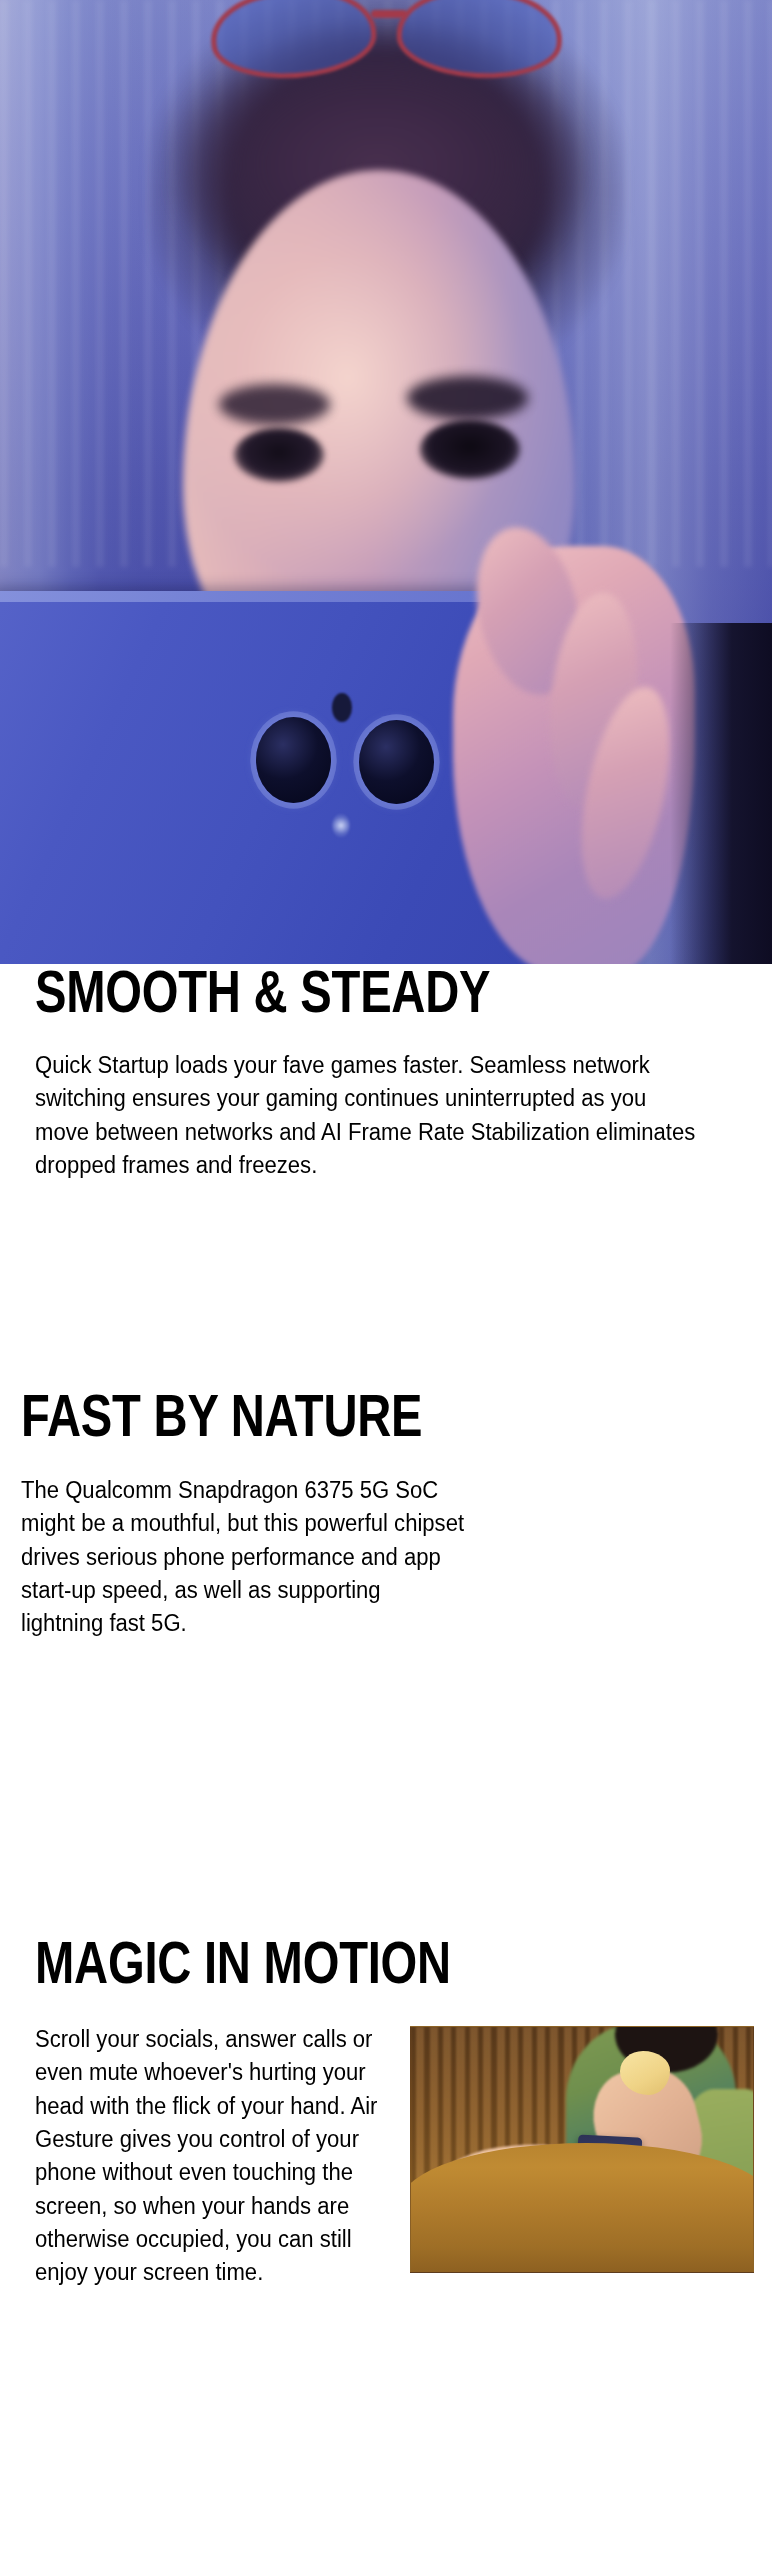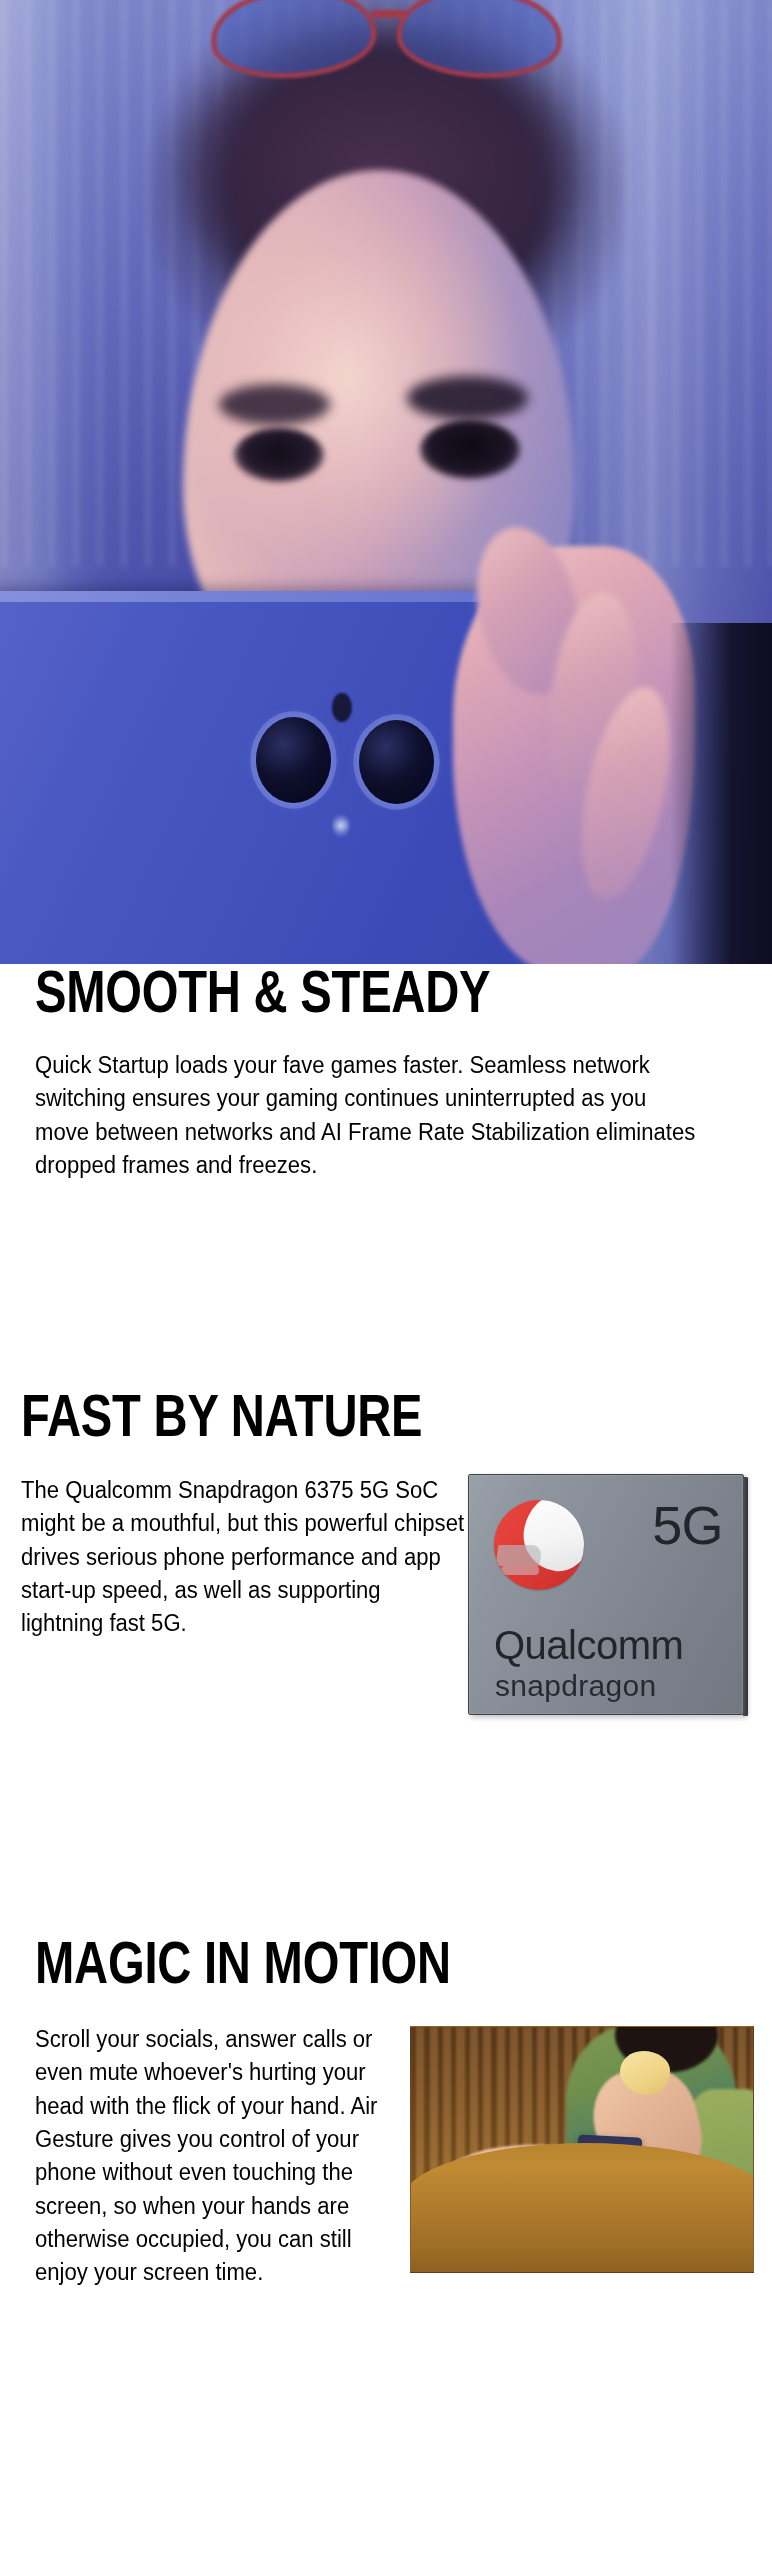--- a/index.html
+++ b/index.html
@@ -220,33 +220,20 @@
   </div>
 
   <section class="section" id="sec-smooth">
     <h2 class="heading">SMOOTH &amp; STEADY</h2>
     <p class="body">Quick Startup loads your fave games faster. Seamless network switching ensures your gaming continues uninterrupted as you move between networks and AI Frame Rate Stabilization eliminates dropped frames and freezes.</p>
   </section>
 
   <section class="section" id="sec-fast">
     <h2 class="heading">FAST BY NATURE</h2>
     <div class="fast-row">
-      <div class="chip-wrap">
-        <div class="chip">
-          <div class="chip-edge"></div>
-          <div class="sd-logo">
-            <div class="sd-white"></div>
-            <div class="sd-tail"></div>
-            <div class="sd-tail2"></div>
-          </div>
-          <div class="chip-5g">5G</div>
-          <div class="chip-qc">Qualcomm</div>
-          <div class="chip-sd">snapdragon</div>
-        </div>
-      </div>
       <p class="body">The Qualcomm Snapdragon 6375 5G SoC might be a mouthful, but this powerful chipset drives serious phone performance and app start-up speed, as well as supporting lightning fast 5G.</p>
     </div>
   </section>
 
   <section class="section" id="sec-magic">
     <h2 class="heading">MAGIC IN MOTION</h2>
     <div class="magic-row">
       <div class="gesture-wrap">
         <div class="photo">
           <div class="ph-curtain"></div>

